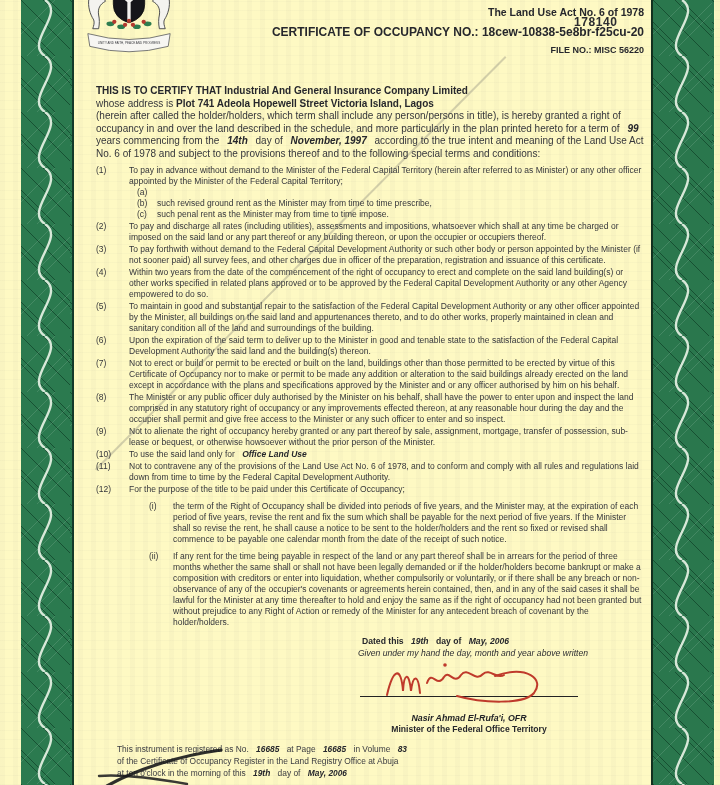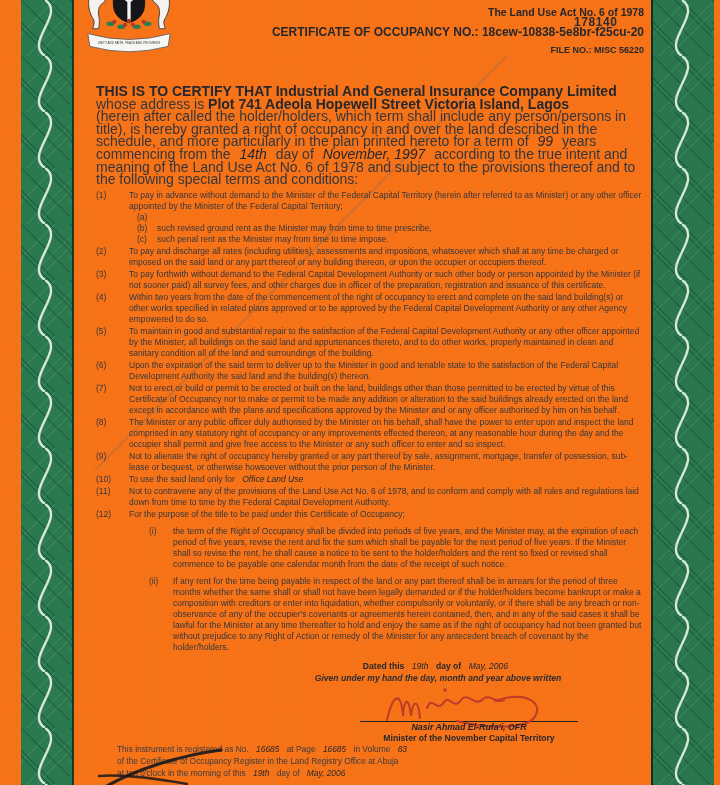--- a/index.html
+++ b/index.html
@@ -1,18 +1,18 @@
 <!DOCTYPE html>
 <html><head>
 <meta charset="utf-8">
 <style>
   html,body{margin:0;padding:0;background:#d8d7d2;}
   .page{
     position:relative;width:720px;height:785px;overflow:hidden;
-    background:#f97316;
+    background:#fef9c3;
     font-family:"Liberation Sans",sans-serif;
     color:#35363b;
   }
   .paper-texture{
     position:absolute;inset:0;z-index:1;pointer-events:none;
     background-image:
       repeating-linear-gradient(0deg, rgba(120,120,125,.055) 0 1px, transparent 1px 9px),
       repeating-linear-gradient(90deg, rgba(120,120,125,.05) 0 5px, transparent 5px 13px);
     opacity:.7;
   }
@@ -27,37 +27,37 @@
   .coat{position:absolute;left:80px;top:-30px;width:98px;height:90px;z-index:4;}
   .serial{
     position:absolute;left:574px;top:15px;z-index:5;
     font-size:12px;font-weight:700;letter-spacing:.6px;color:#2b2c31;
   }
   .content{position:absolute;left:96px;top:2px;width:548px;z-index:4;}
   .hdr{margin-left:40px;text-align:right;color:#26272c;}
   .hdr-title{margin-top:4px;font-size:10.5px;font-weight:700;}
   .hdr-cert{margin-top:7px;font-size:12px;font-weight:700;}
   .hdr-file{margin-top:6px;font-size:9px;font-weight:700;}
-  .intro{margin-top:30px;font-size:14px;line-height:12.6px;}
+  .intro{margin-top:30px;font-size:10px;line-height:12.6px;}
   .b{font-weight:700;color:#26272c;}
-  .fill{font-weight:400;font-style:italic;color:#26272c;margin:8px 5px;}
+  .fill{font-weight:700;font-style:italic;color:#26272c;margin:8px 5px;}
   .clauses{margin-top:4px;font-size:8.5px;line-height:11px;}
   .clause{display:flex;margin-top:1px;}
   .cnum{flex:0 0 33px;}
   .ctext{flex:1;}
   .sub{display:flex;margin-left:8px;}
   .snum{flex:0 0 20px;}
   .sub12{display:flex;margin-left:20px;margin-top:6px;}
   .snum12{flex:0 0 24px;}
   .dated{margin-top:7px;width:300px;margin-left:192px;text-align:center;font-size:8.6px;line-height:12.2px;}
-  .given{font-style:italic;font-weight:700;color:#2b2c31;}
+  .given{font-style:italic;font-weight:400;color:#2b2c31;text-align:right;}
   .sigblock{width:230px;margin:0 0 0 258px;text-align:center;}
   .sigblock svg{display:block;margin:0 auto -7px auto;}
   .sigline{border-top:1.3px solid #222;margin:0 6px;}
-  .signame{font-size:8.8px;font-weight:700;font-style:italic;color:#222327;margin-top:0;}
+  .signame{font-size:8.8px;font-weight:700;font-style:italic;color:#222327;margin-top:16px;}
   .sigtitle{font-size:8.6px;font-weight:700;color:#26272c;margin-top:1px;}
   .reg{position:absolute;left:117px;top:744px;z-index:4;font-size:8.4px;line-height:11.8px;color:#3a3b40;}
   .regmark{position:absolute;left:95px;top:746px;z-index:5;}
 </style>
 </head>
 <body>
 
 <div class="page">
 
   <div class="paper-texture"></div>
@@ -253,21 +253,21 @@
     </div>
 
     <div class="sigblock">
       <svg width="200" height="44" viewBox="0 0 200 44">
         <path d="M18,36 C24,10 32,6 34,32 C35,14 40,12 42,32 C44,16 49,14 51,34 M58,24 C63,10 68,30 75,18 C80,10 85,27 92,16 C99,7 106,24 114,15 C121,9 128,21 135,16" fill="none" stroke="#bf3a2b" stroke-width="2" stroke-linecap="round"></path>
         <path d="M126,17 C158,6 176,20 165,34 C155,46 112,44 88,37" fill="none" stroke="#bf3a2b" stroke-width="2" stroke-linecap="round"></path>
         <circle cx="76" cy="6" r="1.8" fill="#bf3a2b"></circle>
       </svg>
       <div class="sigline"></div>
       <div class="signame">Nasir Ahmad El-Rufa'i, OFR</div>
-      <div class="sigtitle">Minister of the November Capital Territory</div>
+      <div class="sigtitle">Minister of the Federal Office Territory</div>
     </div>
 
   </div>
 
   <div class="reg">
     <div>
       <span>This instrument is registered as No.</span>
       <span class="fill">16685</span>
       <span>at Page</span>
       <span class="fill">16685</span>

